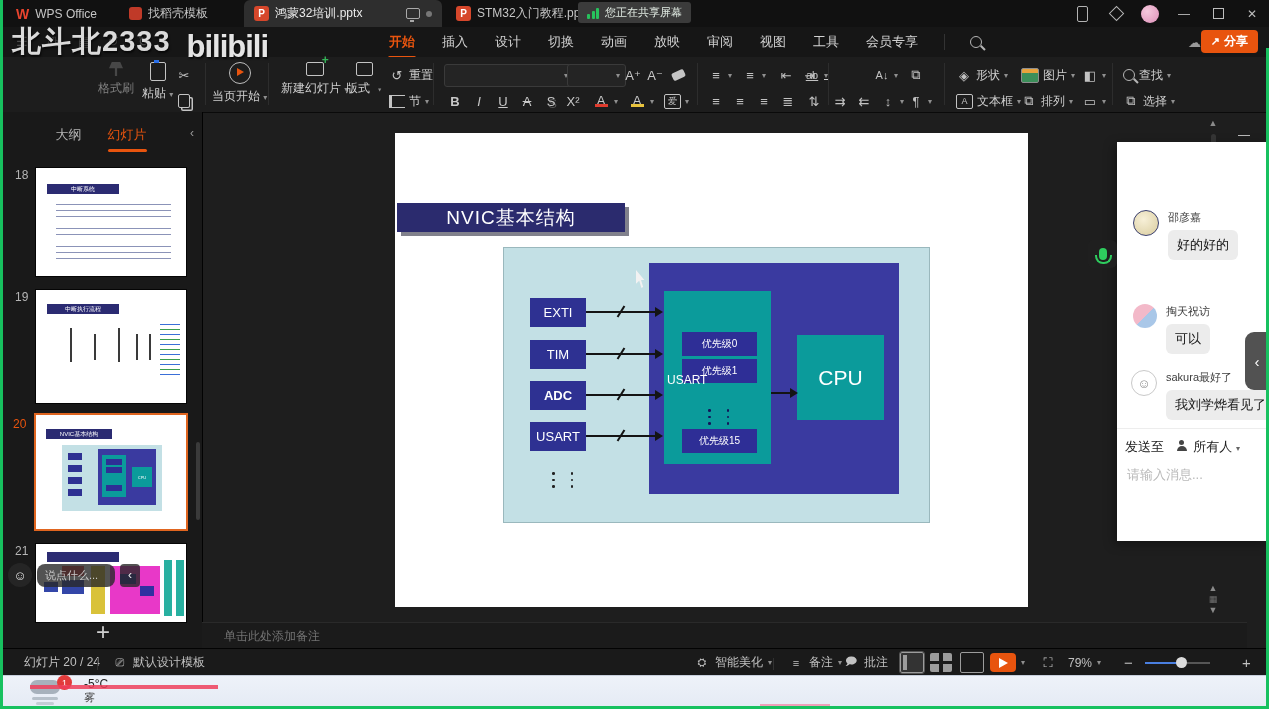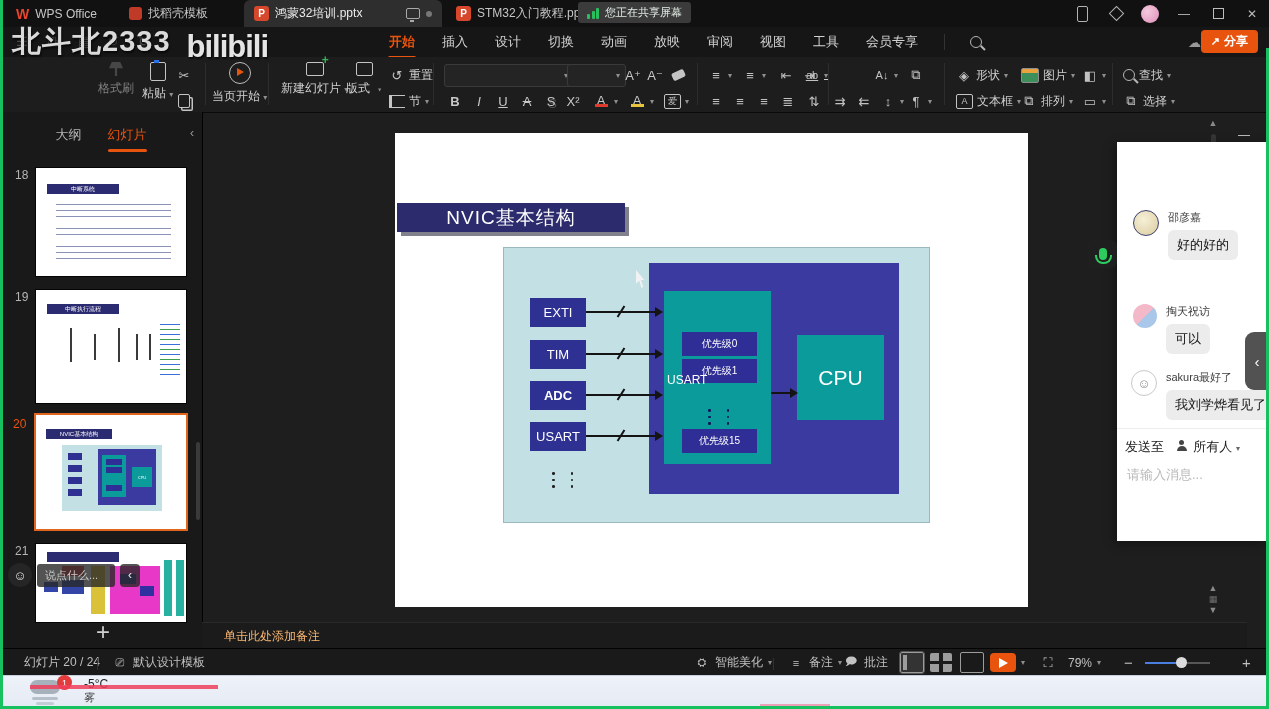--- a/index.html
+++ b/index.html
@@ -94,21 +94,21 @@
   .tealbox{position:absolute;left:15px;top:28px;width:107px;height:173px;background:#0b9b9b;}
   .prio{position:absolute;left:18px;width:75px;height:24px;background:#2e2e96;color:#fff;font-size:10px;display:flex;align-items:center;justify-content:center;}
   .cpu{position:absolute;left:148px;top:72px;width:87px;height:85px;background:#0b9b9b;color:#fff;font-size:21px;display:flex;align-items:center;justify-content:center;}
   .vdots{position:absolute;display:flex;gap:16px;}
   .vdots span{display:flex;flex-direction:column;gap:4px;}
   .vdots i{width:2.5px;height:2.5px;background:#14145a;border-radius:50%;display:block;}
   .cursor{position:absolute;left:636px;top:270px;width:12px;height:18px;background:#f2f2f2;z-index:70;
           clip-path:polygon(0 0,0 76%,27% 60%,45% 100%,60% 94%,42% 55%,70% 55%);filter:drop-shadow(1px 1px 0 #111);}
   
   .notesbar{position:absolute;left:202px;top:622px;width:1023px;height:26px;background:#1b1b1b;border-top:1px solid #2a2a2a;
-            display:flex;align-items:center;padding-left:22px;color:#fdba74;font-size:12px;}
+            display:flex;align-items:center;padding-left:22px;color:#737373;font-size:12px;}
   .statusbar{position:absolute;left:0;top:648px;width:100%;height:27px;background:#1a1a1a;border-top:1px solid #030303;
              color:#c0c0c0;font-size:12px;}
   .st{position:absolute;top:0;height:27px;display:flex;align-items:center;gap:5px;}
   .viewbtn{width:22px;height:19px;border:1.5px solid #9c9c9c;border-radius:2px;position:relative;}
   .viewbtn.sel{background:#333;outline:1px solid #555;}
   .viewbtn.norm::after{content:"";position:absolute;left:2px;top:2px;bottom:2px;width:4px;background:#9c9c9c;}
   .viewbtn.grid{border:none;background:
       linear-gradient(#9c9c9c,#9c9c9c) 0 0/9px 8px no-repeat,linear-gradient(#9c9c9c,#9c9c9c) 13px 0/9px 8px no-repeat,
       linear-gradient(#9c9c9c,#9c9c9c) 0 11px/9px 8px no-repeat,linear-gradient(#9c9c9c,#9c9c9c) 13px 11px/9px 8px no-repeat;width:22px;height:19px;}
   .playb{width:26px;height:19px;background:#e8540e;border-radius:4px;position:relative;}
@@ -132,21 +132,21 @@
   .collapse-tab{position:absolute;left:1245px;top:332px;width:24px;height:58px;background:rgba(58,58,58,.88);
                 border-radius:9px 0 0 9px;display:flex;align-items:center;justify-content:center;color:#fff;font-size:15px;z-index:60;}
   .micpill{position:absolute;left:1088px;top:240px;width:29px;height:28px;background:rgba(32,32,32,.88);border-radius:6px;
            display:flex;align-items:center;justify-content:center;z-index:46;}
   .micbody{width:8px;height:12px;background:#2ecc5e;border-radius:4px;position:relative;}
   .micbody::after{content:"";position:absolute;left:-3.5px;top:7px;width:13px;height:7px;border:2px solid #2ecc5e;border-top:none;border-radius:0 0 8px 8px;}
   
   .dmk{position:absolute;top:563px;z-index:50;display:flex;align-items:center;gap:5px;left:8px;}
   .dmk .emoji{width:24px;height:24px;border-radius:50%;background:rgba(40,40,40,.8);color:#e8e8e8;font-size:13px;
               display:flex;align-items:center;justify-content:center;}
-  .dmk .field{width:66px;height:23px;background:rgba(40,40,40,.8);border-radius:3px;display:flex;align-items:center;padding:0 6px;}
+  .dmk .field{width:66px;height:23px;background:rgba(40,40,40,.8);border-radius:8px;display:flex;align-items:center;padding:0 6px;}
   .dmk input{border:none;outline:none;background:transparent;width:100%;font-size:11px;color:#ddd;font-family:inherit;}
   .dmk input::placeholder{color:#c9c9c9;}
   .dmk .dcol{width:20px;height:23px;background:rgba(40,40,40,.8);border-radius:4px;color:#eee;display:flex;align-items:center;justify-content:center;}
   
   .greenb{position:absolute;background:#17c15f;z-index:80;}
   .redline{position:absolute;background:rgba(238,64,92,.85);z-index:80;}
   .scrollcol{position:absolute;left:1208px;width:10px;color:#8a8a8a;z-index:20;}
 </style>
 </head>
 <body>

